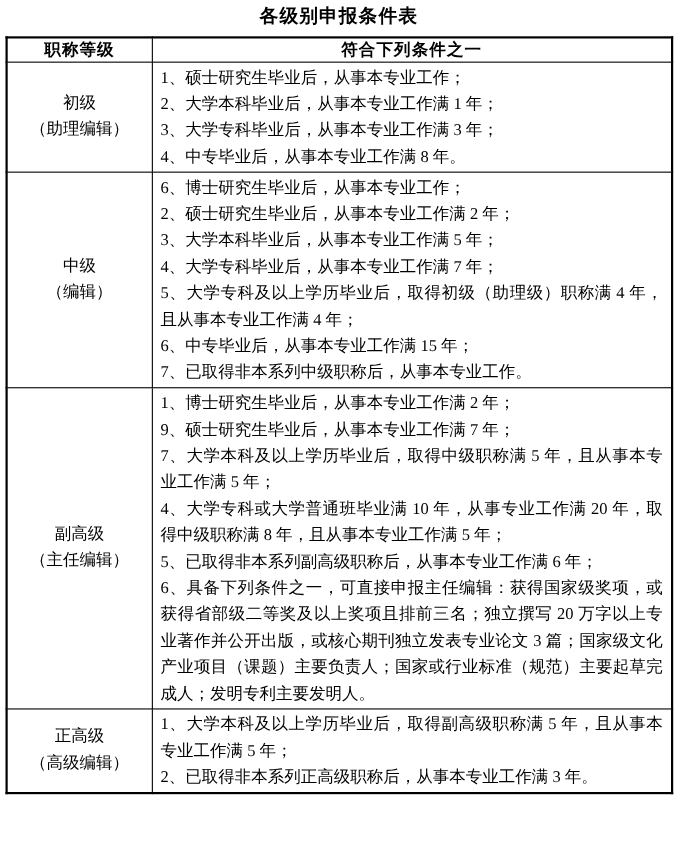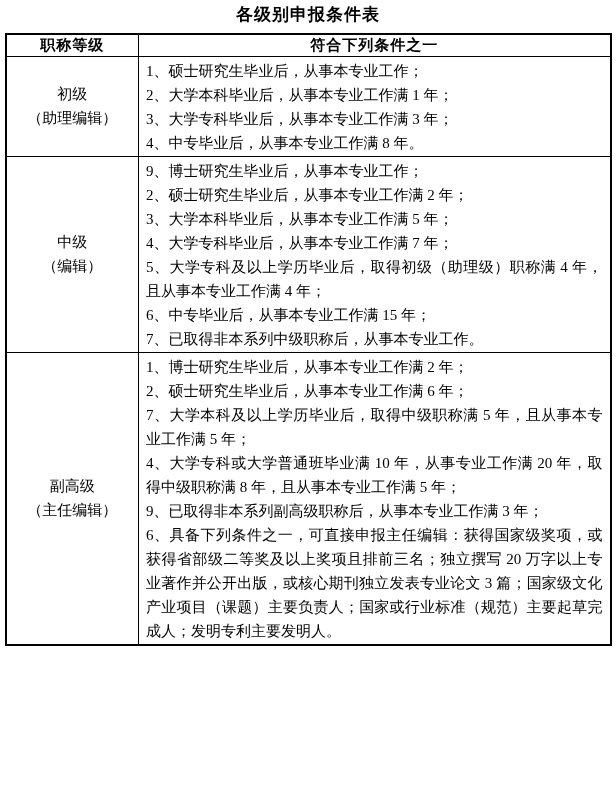--- a/index.html
+++ b/index.html
@@ -96,38 +96,48 @@
             <div class="condition">3、大学专科毕业后，从事本专业工作满 3 年；</div>
             <div class="condition">4、中专毕业后，从事本专业工作满 8 年。</div>
           </td>
         </tr>
         <tr>
           <td class="level-cell">
             <div>中级</div>
             <div>（编辑）</div>
           </td>
           <td class="conditions-cell">
-            <div class="condition">9、博士研究生毕业后，从事本专业工作；</div>
+            <div class="condition">6、博士研究生毕业后，从事本专业工作；</div>
             <div class="condition">2、硕士研究生毕业后，从事本专业工作满 2 年；</div>
             <div class="condition">3、大学本科毕业后，从事本专业工作满 5 年；</div>
             <div class="condition">4、大学专科毕业后，从事本专业工作满 7 年；</div>
             <div class="condition">5、大学专科及以上学历毕业后，取得初级（助理级）职称满 4 年，且从事本专业工作满 4 年；</div>
             <div class="condition">6、中专毕业后，从事本专业工作满 15 年；</div>
             <div class="condition">7、已取得非本系列中级职称后，从事本专业工作。</div>
           </td>
         </tr>
         <tr>
           <td class="level-cell">
             <div>副高级</div>
             <div>（主任编辑）</div>
           </td>
           <td class="conditions-cell">
             <div class="condition">1、博士研究生毕业后，从事本专业工作满 2 年；</div>
-            <div class="condition">2、硕士研究生毕业后，从事本专业工作满 6 年；</div>
+            <div class="condition">9、硕士研究生毕业后，从事本专业工作满 7 年；</div>
             <div class="condition">7、大学本科及以上学历毕业后，取得中级职称满 5 年，且从事本专业工作满 5 年；</div>
             <div class="condition">4、大学专科或大学普通班毕业满 10 年，从事专业工作满 20 年，取得中级职称满 8 年，且从事本专业工作满 5 年；</div>
-            <div class="condition">9、已取得非本系列副高级职称后，从事本专业工作满 3 年；</div>
+            <div class="condition">5、已取得非本系列副高级职称后，从事本专业工作满 6 年；</div>
             <div class="condition">6、具备下列条件之一，可直接申报主任编辑：获得国家级奖项，或获得省部级二等奖及以上奖项且排前三名；独立撰写 20 万字以上专业著作并公开出版，或核心期刊独立发表专业论文 3 篇；国家级文化产业项目（课题）主要负责人；国家或行业标准（规范）主要起草完成人；发明专利主要发明人。</div>
+          </td>
+        </tr>
+        <tr>
+          <td class="level-cell">
+            <div>正高级</div>
+            <div>（高级编辑）</div>
+          </td>
+          <td class="conditions-cell">
+            <div class="condition">1、大学本科及以上学历毕业后，取得副高级职称满 5 年，且从事本专业工作满 5 年；</div>
+            <div class="condition">2、已取得非本系列正高级职称后，从事本专业工作满 3 年。</div>
           </td>
         </tr>
       </tbody>
   </table>
 </div>
 
 </body></html>

